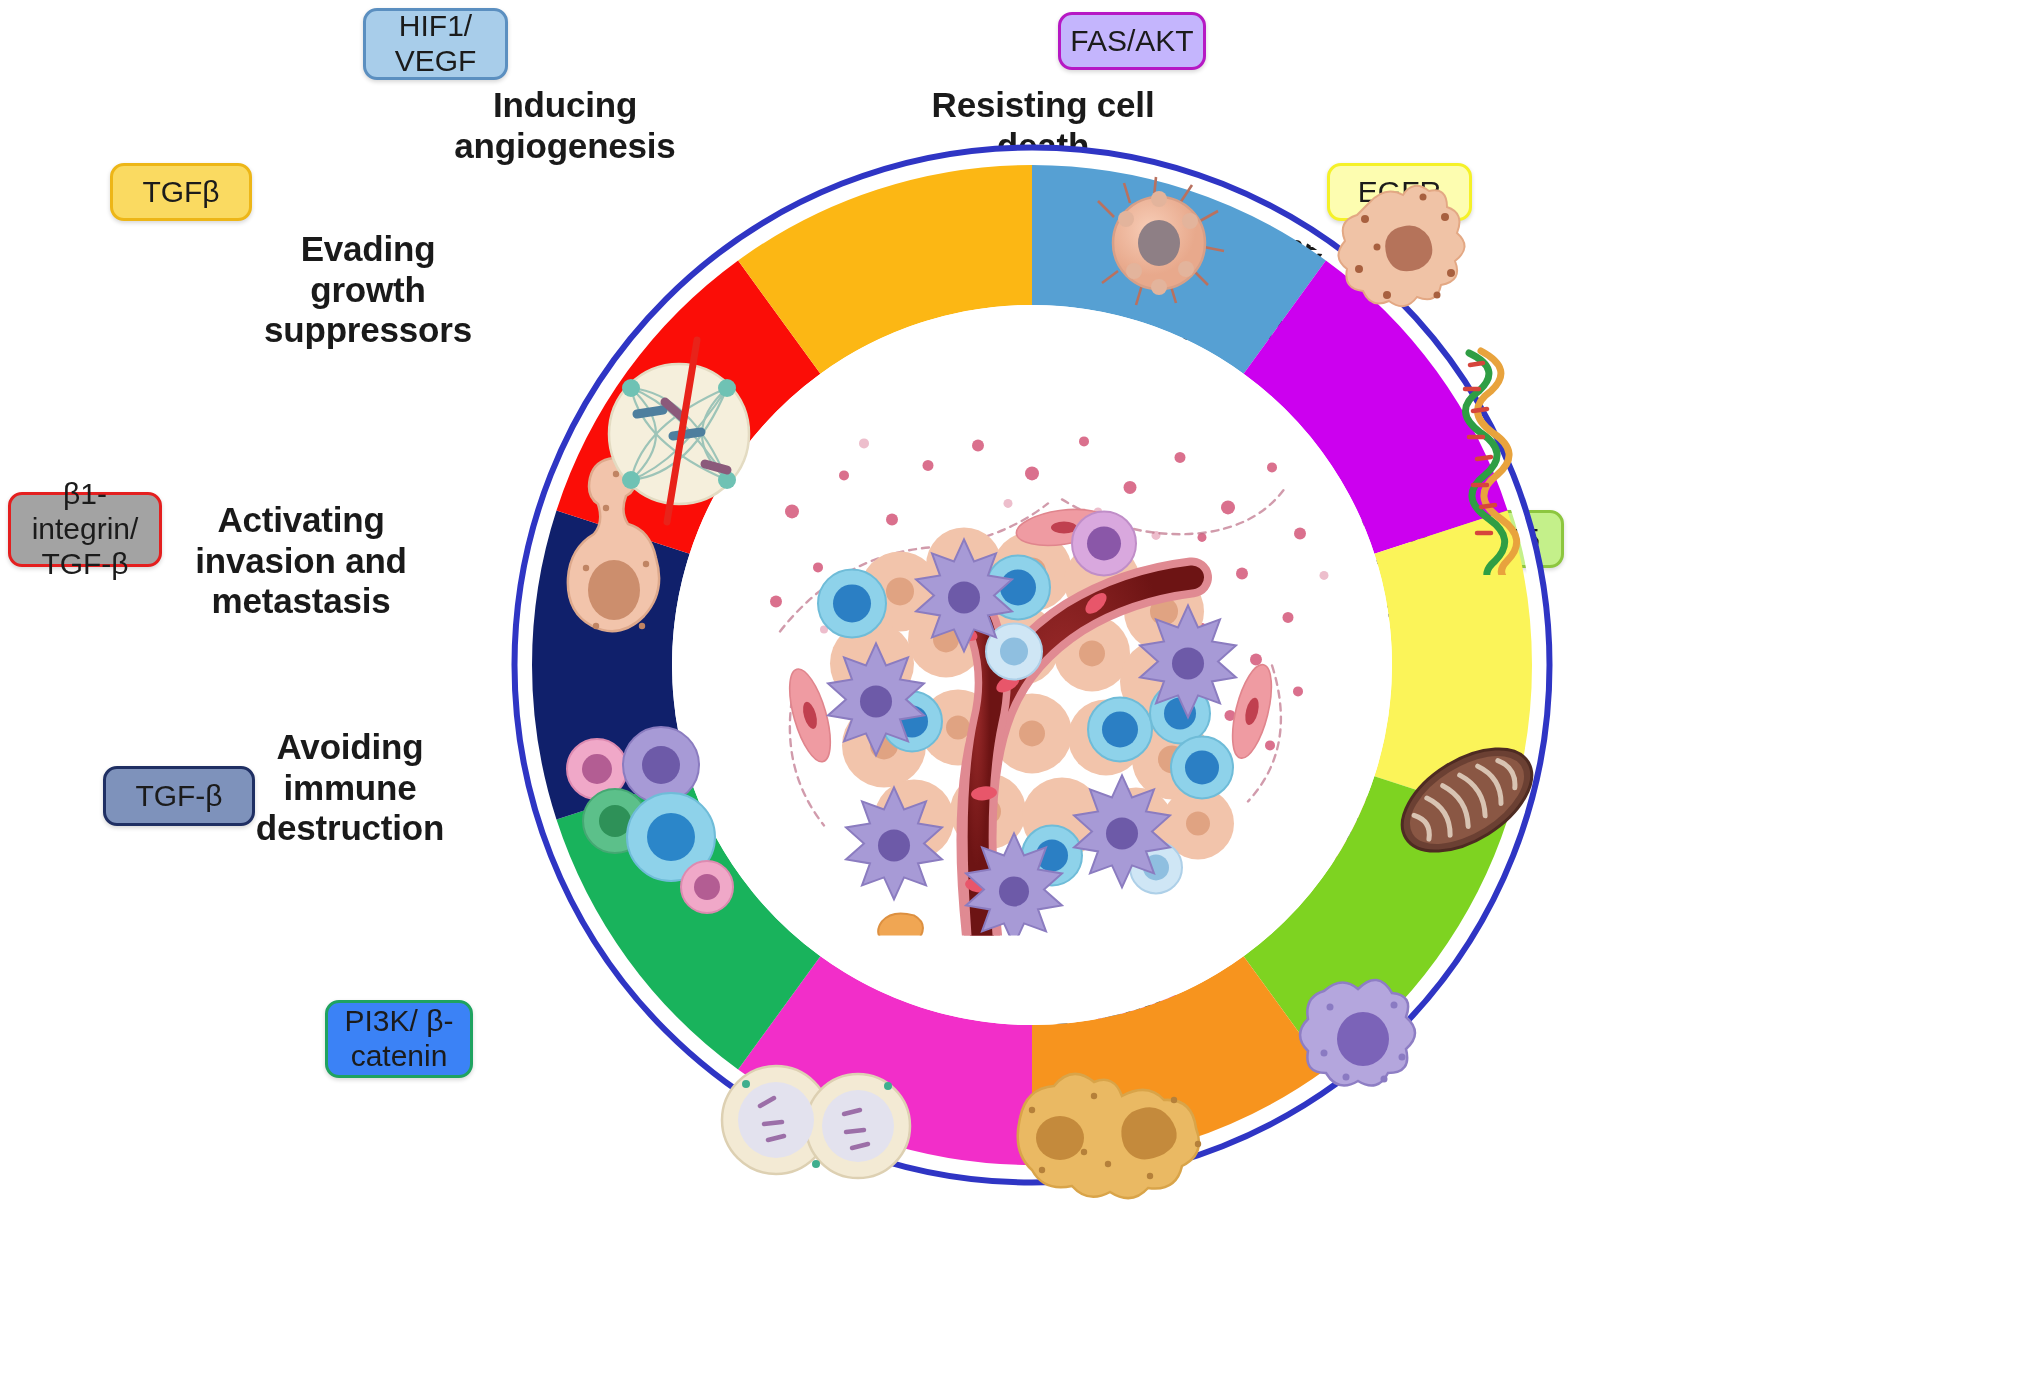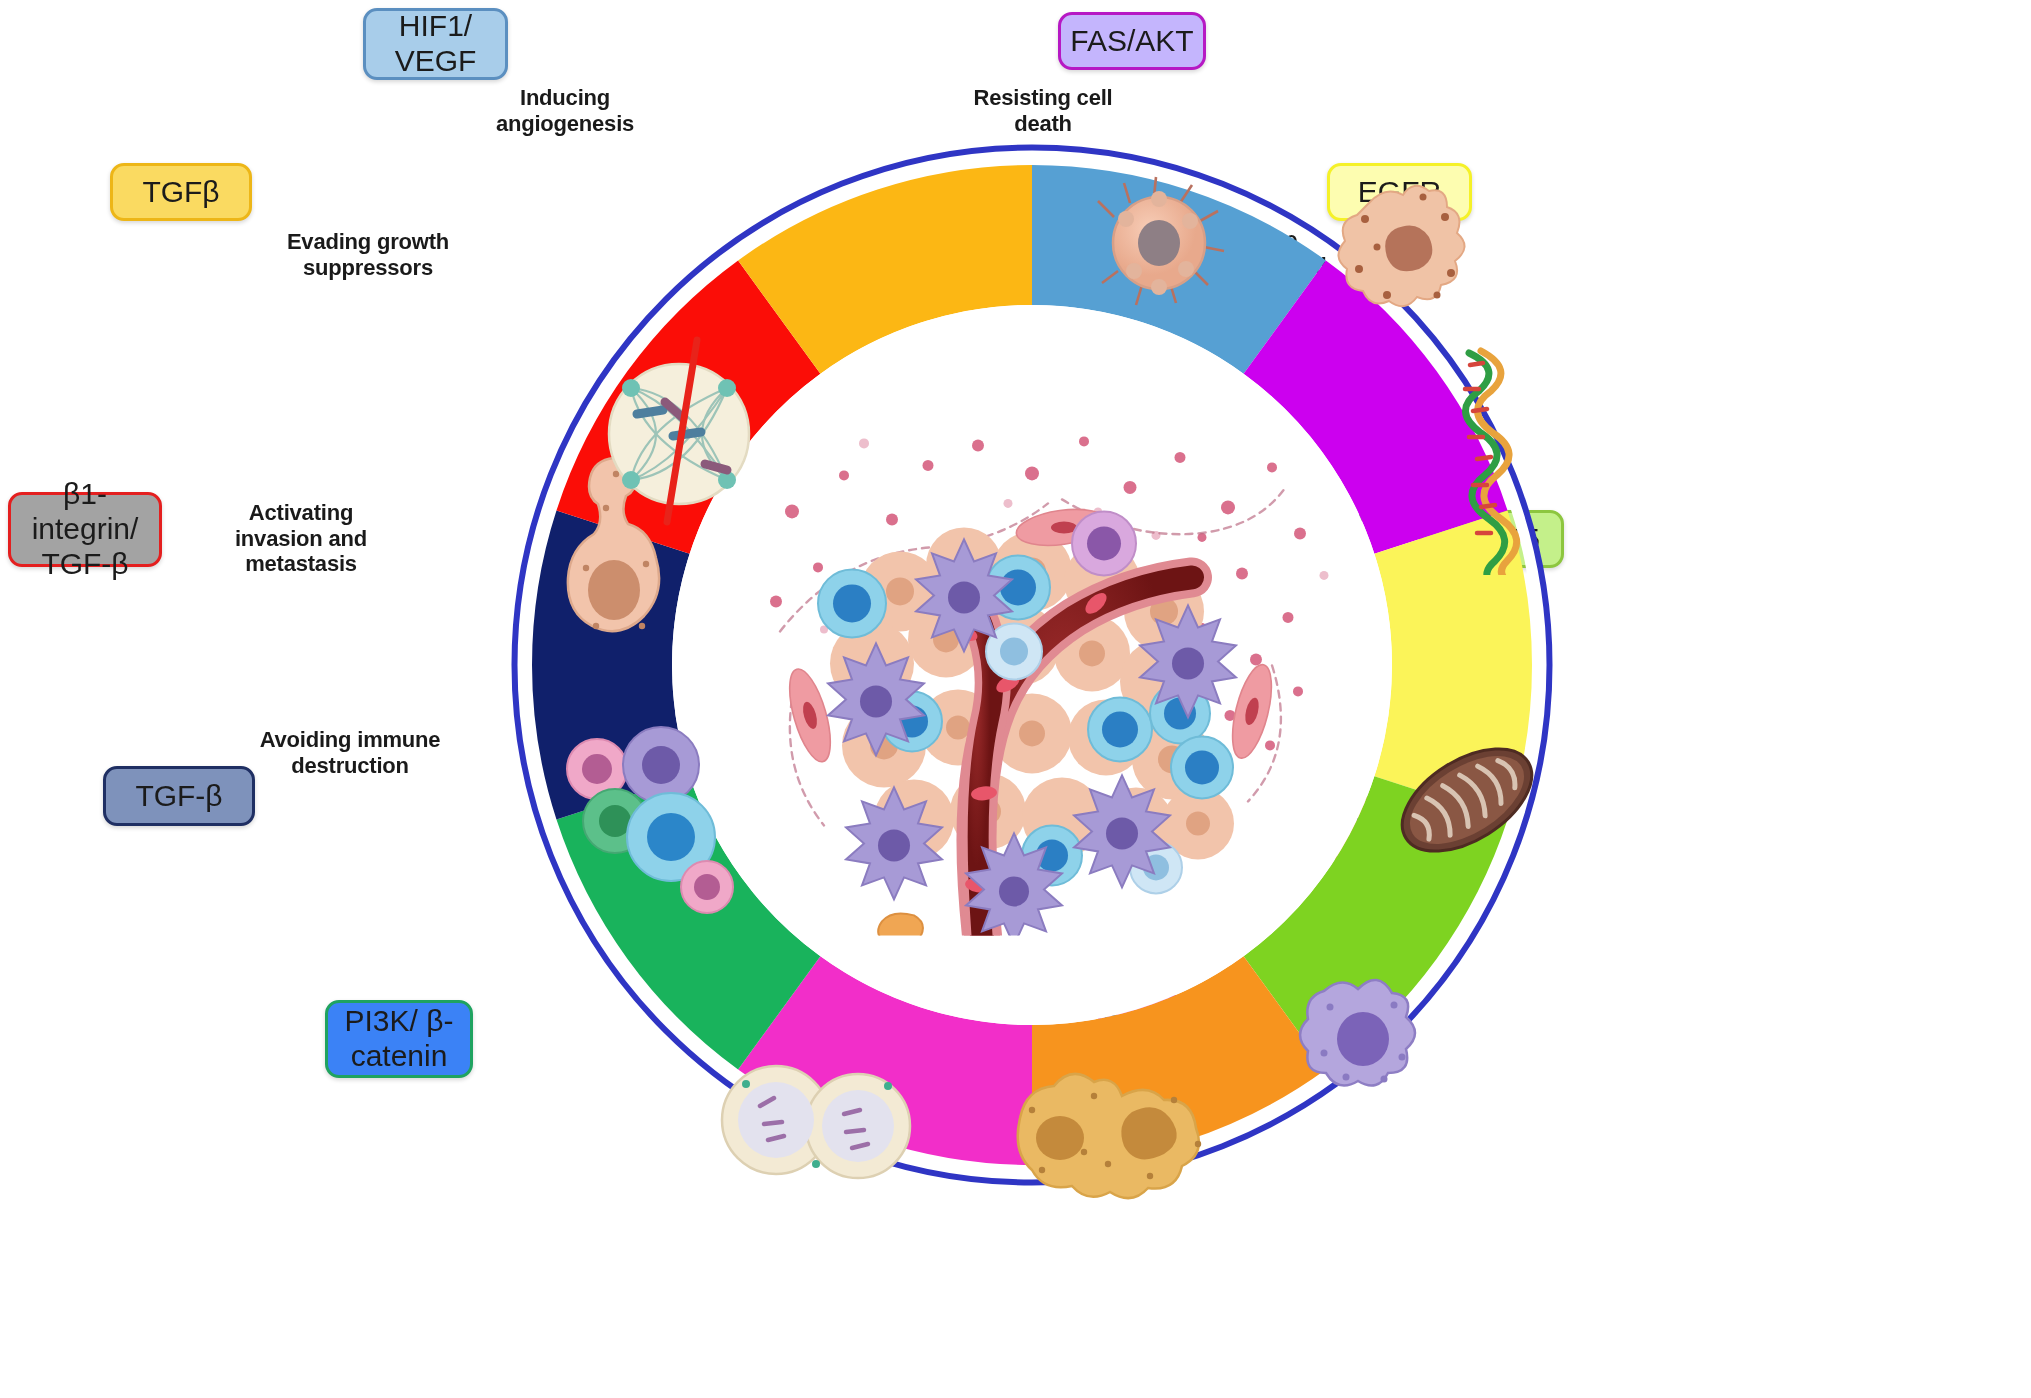--- a/index.html
+++ b/index.html
@@ -32,21 +32,21 @@
     line-height: 1.16;
     color: #1b1b1b;
     padding: 6px 10px;
     white-space: pre-line;
     box-shadow: 0 2px 4px rgba(0,0,0,0.16);
   }
 
   
   .hallmark-label {
     position: absolute;
-    font-size: 22px;
+    font-size: 35px;
     font-weight: bold;
     color: #1a1a1a;
     line-height: 1.16;
     text-align: center;
     white-space: pre-line;
     letter-spacing: -0.2px;
   }
 
   
   #ring-wrap {

